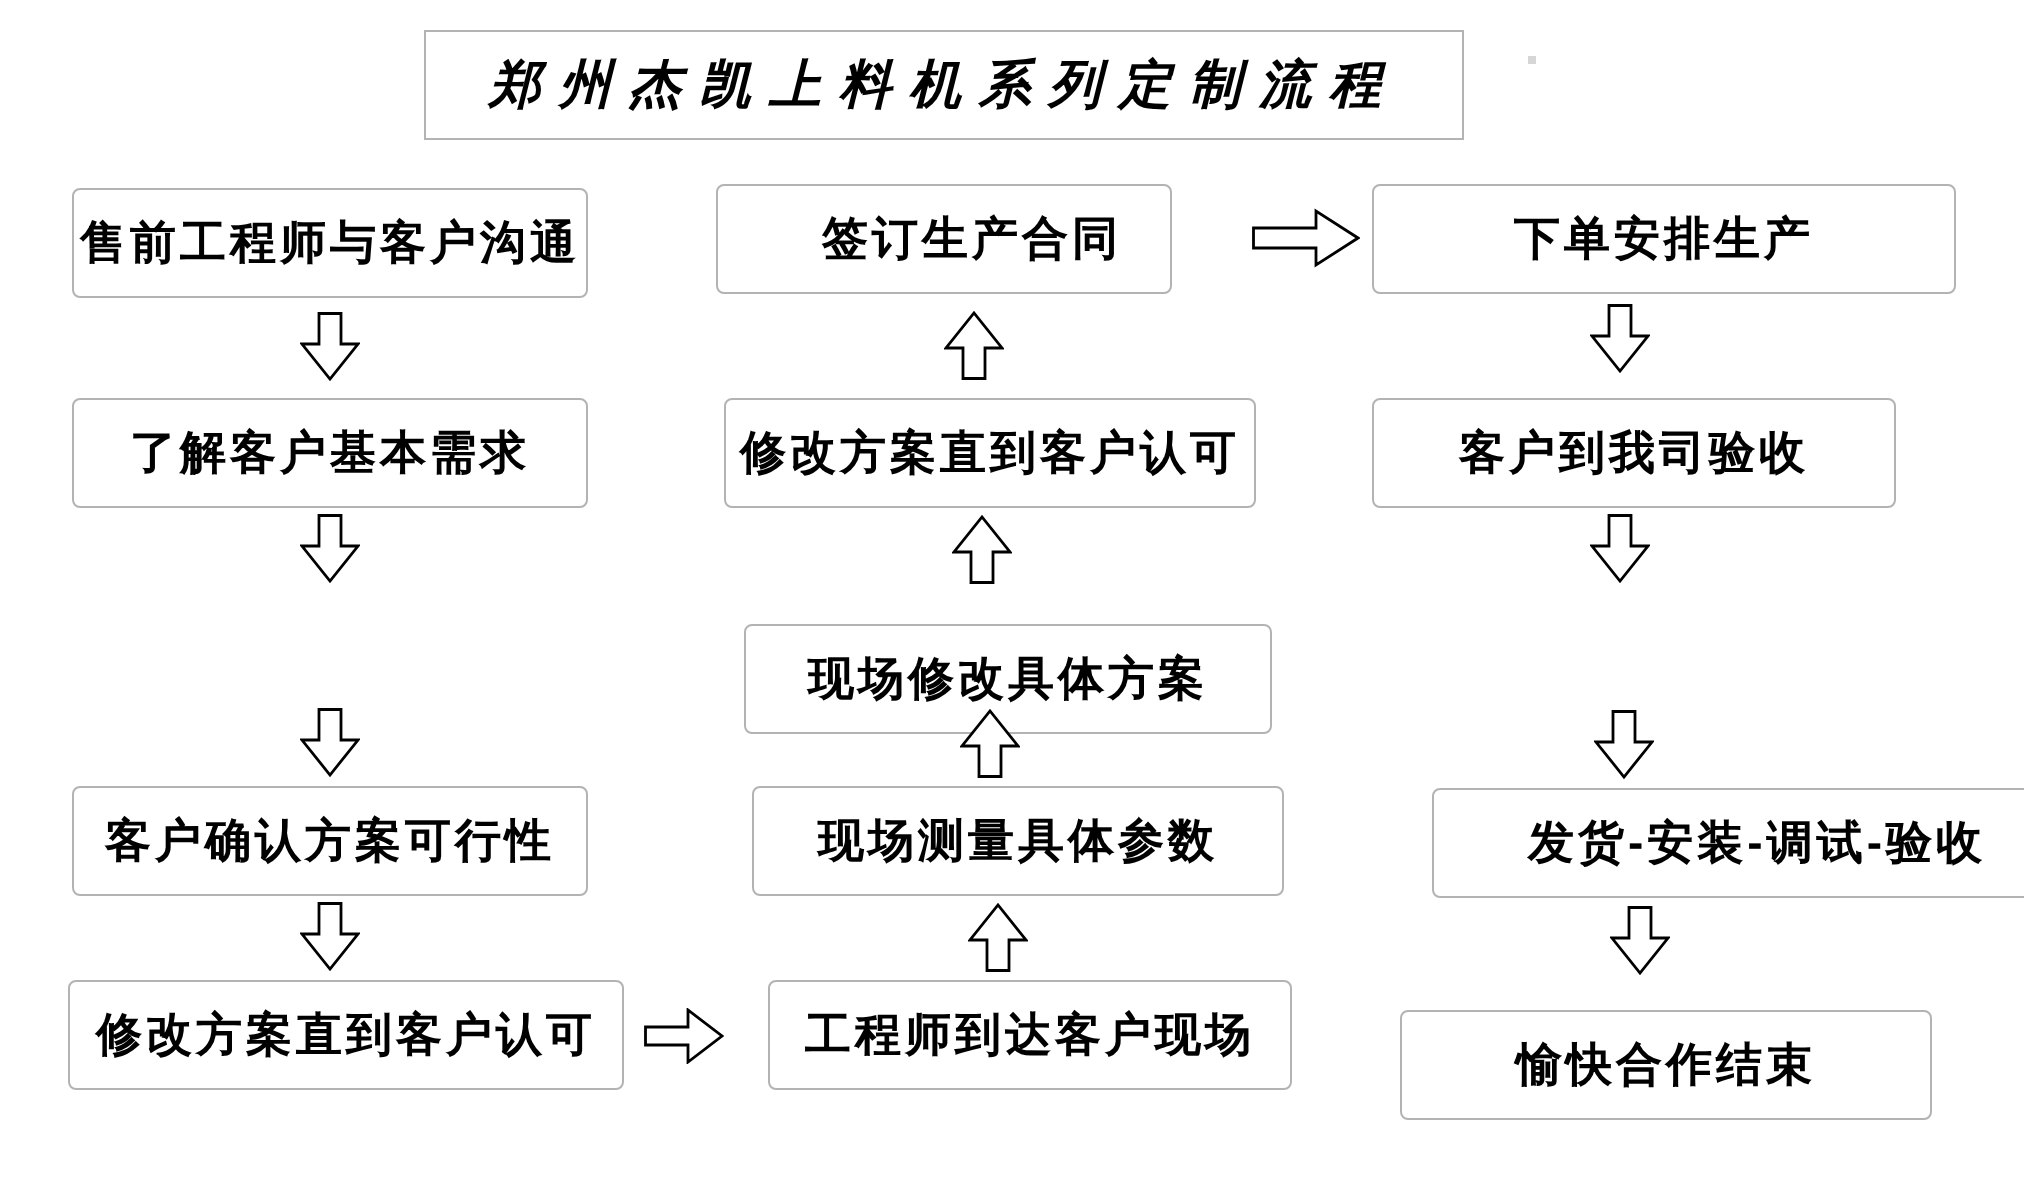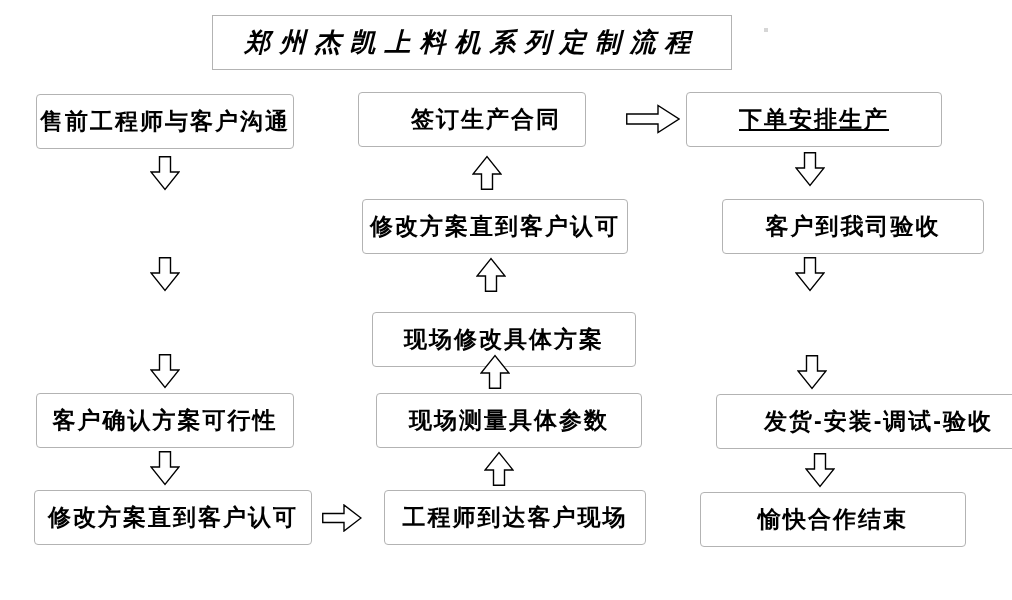--- a/index.html
+++ b/index.html
@@ -62,20 +62,21 @@
 </style>
 </head>
 <body>
 
 <div class="stage">
 
   <div class="title-box">郑州杰凯上料机系列定制流程</div>
   <div class="stray-mark"></div>
 
   <div class="node" style="left:36px;  top:94px;  width:258px;">售前工程师与客户沟通</div>
+  <div class="node" style="left:36px;  top:199px; width:258px;">了解客户基本需求</div>
   <div class="node" style="left:36px;  top:393px; width:258px;">客户确认方案可行性</div>
   <div class="node" style="left:34px;  top:490px; width:278px;">修改方案直到客户认可</div>
 
   <div class="arrow" style="left:150px; top:156px;">
     <svg width="30" height="35" viewBox="0 0 30 35">
         <polygon points="9.5,0.75 20.5,0.75 20.5,16 29,16 15,33.5 1,16 9.5,16" fill="#ffffff" stroke="#000000" stroke-width="1.4"></polygon>
       </svg>
   </div>
   <div class="arrow" style="left:150px; top:257px;">
     <svg width="30" height="35" viewBox="0 0 30 35">
@@ -125,24 +126,24 @@
         <polygon points="9.5,34.25 20.5,34.25 20.5,19 29,19 15,1.5 1,19 9.5,19" fill="#ffffff" stroke="#000000" stroke-width="1.4"></polygon>
       </svg>
   </div>
 
   <div class="arrow" style="left:626px; top:104px;">
     <svg width="54" height="30" viewBox="0 0 54 30">
         <polygon points="0.75,10 32,10 32,1.5 53,15 32,28.5 32,20 0.75,20" fill="#ffffff" stroke="#000000" stroke-width="1.4"></polygon>
       </svg>
   </div>
 
-  <div class="node" style="left:686px; top:92px;  width:256px;text-decoration:underline;">下单安排生产</div>
-  <div class="node" style="left:722px; top:199px; width:262px;">客户到我司验收</div>
+  <div class="node" style="left:686px; top:92px;  width:292px;">下单安排生产</div>
+  <div class="node" style="left:686px; top:199px; width:262px;">客户到我司验收</div>
   <div class="node" style="left:716px; top:394px; width:325px;">发货-安装-调试-验收</div>
-  <div class="node" style="left:700px; top:492px; width:266px;">愉快合作结束</div>
+  <div class="node" style="left:700px; top:505px; width:266px;">愉快合作结束</div>
 
   <div class="arrow" style="left:795px; top:152px;">
     <svg width="30" height="35" viewBox="0 0 30 35">
         <polygon points="9.5,0.75 20.5,0.75 20.5,16 29,16 15,33.5 1,16 9.5,16" fill="#ffffff" stroke="#000000" stroke-width="1.4"></polygon>
       </svg>
   </div>
   <div class="arrow" style="left:795px; top:257px;">
     <svg width="30" height="35" viewBox="0 0 30 35">
         <polygon points="9.5,0.75 20.5,0.75 20.5,16 29,16 15,33.5 1,16 9.5,16" fill="#ffffff" stroke="#000000" stroke-width="1.4"></polygon>
       </svg>

